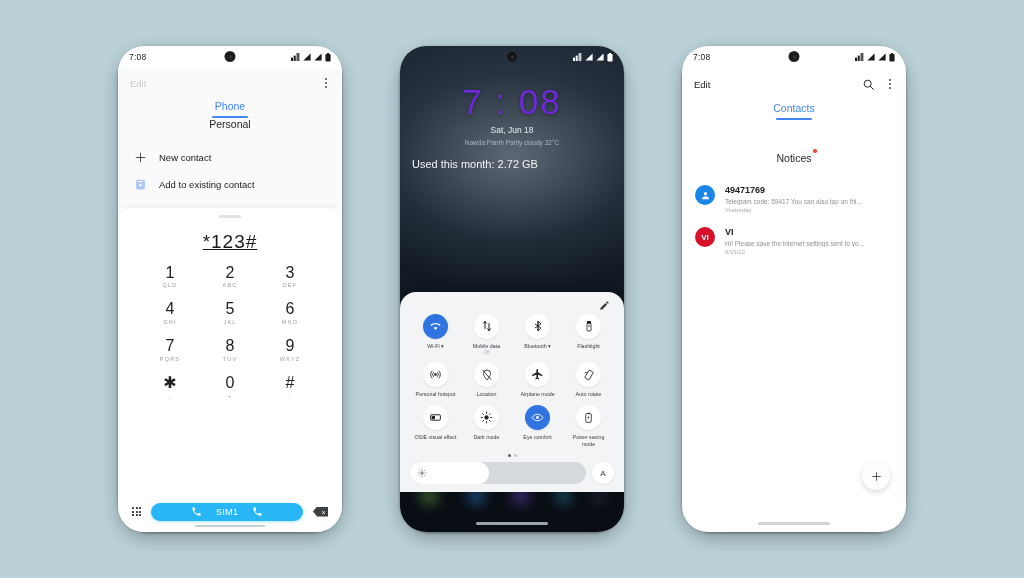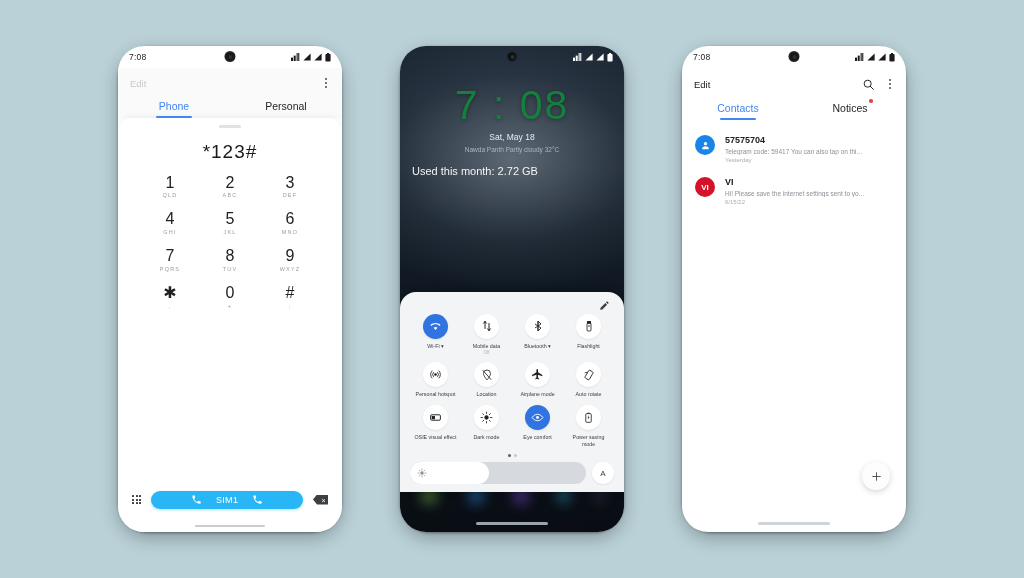--- a/index.html
+++ b/index.html
@@ -67,21 +67,21 @@
   .p1-bar {
     height: 30px; display:flex; align-items:center;
     padding: 0 12px; position: relative;
   }
   .p1-edit { font-size: 9.5px; color: #c8c8c8; }
   .kebab {
     margin-left:auto; display:flex; flex-direction:column;
     gap:2px; align-items:center; cursor:pointer; padding:3px;
   }
   .kebab span { width:2.2px;height:2.2px;border-radius:50%;background:#4a4a4a;display:block; }
-  .tabs { display:flex; padding: 2px 0 0 0; }
+  .tabs { display:flex; padding: 2px 0 0 0; flex-direction: column; }
   .tab {
     flex:1; text-align:center; font-size:10.5px;
     padding-bottom:6px; position:relative; cursor:pointer;
     color:#1f1f1f; font-weight:400;
   }
   .tab.active { color:#4285f4; }
   .tab.active::after {
     content:''; position:absolute; bottom:0; left:50%;
     transform:translateX(-50%);
     width:36px;height:2px;background:#4285f4;border-radius:2px;
@@ -102,34 +102,35 @@
     padding-top: 4px;
   }
   .drag-pill {
     width:22px;height:2.5px;border-radius:2px;background:#e2e2e2;
     margin: 3px auto 0;
   }
   .dialed {
     text-align:center; font-size:19px; letter-spacing:1px;
     color:#1a1a1a; padding: 13px 0 10px;
     font-family:"Liberation Sans", sans-serif;
+    text-decoration:underline;
   }
   .keypad {
     display:grid; grid-template-columns:repeat(3,1fr);
     row-gap: 8px; padding: 0 22px;
   }
   .key { text-align:center; cursor:pointer; padding: 2px 0; }
   .key .num { font-size:16px; color:#202124; line-height:1.05; font-weight:400; }
   .key .sub { font-size:5.5px; color:#9aa0a6; letter-spacing:1.2px; margin-top:1px; height:7px; }
   .dial-bottom {
     margin-top:auto; display:flex; align-items:center;
     justify-content:space-between; padding: 6px 14px 4px;
   }
   .callbtn {
-    flex:1; margin: 12px 10px; height:18px; border-radius:14px;
+    flex:1; margin: 0 10px; height:18px; border-radius:14px;
     background:#29b6f6; display:flex; align-items:center;
     justify-content:center; gap:14px; cursor:pointer;
     box-shadow: 0 1px 3px rgba(41,182,246,.4);
   }
   .callbtn .sim { color:#fff; font-size:9px; letter-spacing:.3px; }
   .grid-ic { display:grid; grid-template-columns:repeat(3,2px); gap:1.6px; cursor:pointer; }
   .grid-ic i { width:2px;height:2px;background:#3c4043;display:block;border-radius:.5px; }
   .backspace {
     width:15px;height:10px;background:#3c4043;cursor:pointer;
     clip-path: polygon(27% 0, 100% 0, 100% 100%, 27% 100%, 0 50%);
@@ -157,21 +158,21 @@
     background:
       radial-gradient(circle 20px at 13% 42%, rgba(110,170,70,.55), transparent 72%),
       radial-gradient(circle 20px at 34% 42%, rgba(40,130,210,.55), transparent 72%),
       radial-gradient(circle 20px at 54% 42%, rgba(120,70,200,.55), transparent 72%),
       radial-gradient(circle 18px at 73% 42%, rgba(40,150,190,.48), transparent 72%),
       radial-gradient(circle 16px at 89% 42%, rgba(60,60,90,.40), transparent 72%);
     filter: blur(5px);
   }
   .p2-content { position:relative; height:100%; display:flex; flex-direction:column; }
   .lock-clock {
-    text-align:center; color:#15803d; font-size:41px;
+    text-align:center; color:#6d28d9; font-size:35px;
     letter-spacing:2px; margin-top:14px; font-weight:300;
     text-shadow: 0 1px 4px rgba(0,0,0,.35);
   }
   .lock-date {
     text-align:center; color:#e8edf2; font-size:8.5px;
     margin-top:3px;
   }
   .lock-weather {
     text-align:center; color:#aab6c2; font-size:6.5px;
     margin-top:4px;
@@ -296,20 +297,36 @@
           <span class="kebab">
               <span></span>
               <span></span>
               <span></span>
             </span>
         </div>
         <div class="tabs">
           <div class="tab active">Phone</div>
           <div class="tab">Personal</div>
         </div>
+        <div class="actions">
+          <div class="action-row">
+            <svg class="ic" viewBox="0 0 24 24">
+              <path d="M12 4v16M4 12h16" stroke="#3c4043" stroke-width="1.7" fill="none" stroke-linecap="round"></path>
+            </svg>
+            <span class="lbl">New contact</span>
+          </div>
+          <div class="action-row">
+            <svg class="ic" viewBox="0 0 24 24">
+              <rect x="4" y="3" width="16" height="18" rx="2.5" fill="#a9c7f5"></rect>
+              <rect x="7" y="6" width="10" height="2" rx="1" fill="#fff"></rect>
+              <circle cx="12" cy="13" r="2.4" fill="#fff"></circle>
+            </svg>
+            <span class="lbl">Add to existing contact</span>
+          </div>
+        </div>
       </div>
 
       <div class="p1-dialer">
         <div class="drag-pill"></div>
         <div class="dialed">*123#</div>
 
         <div class="keypad">
           <div class="key">
               <div class="num">1</div>
               <div class="sub">QLD</div>
@@ -411,21 +428,21 @@
               <path d="M7.6 0.4 L7.6 7.6 L0.4 7.6 Z" fill="#fff"></path>
             </svg>
           <svg class="sb-icon" width="6" height="9" viewBox="0 0 6 9">
             <rect x="2" y="0" width="2" height="1" fill="#fff"></rect>
             <rect x="0.4" y="1" width="5.2" height="7.6" rx="1" fill="#fff"></rect>
           </svg>
         </span>
       </div>
 
       <div class="lock-clock">7 : 08</div>
-      <div class="lock-date">Sat, May 18</div>
+      <div class="lock-date">Sat, Jun 18</div>
       <div class="lock-weather">Nawda Panth Partly cloudy 32°C</div>
       <div class="data-used">Used this month: 2.72 GB</div>
 
       <div class="qs-panel">
         <div class="qs-edit">
           <svg class="pencil" viewBox="0 0 24 24">
             <path d="M3 17.3V21h3.7L17.6 10.1l-3.7-3.7L3 17.3zM20.7 7c.4-.4.4-1 0-1.4l-2.3-2.3c-.4-.4-1-.4-1.4 0l-1.8 1.8 3.7 3.7L20.7 7z" fill="#3c4043"></path>
           </svg>
         </div>
 
@@ -619,38 +636,38 @@
           <span class="kebab">
               <span></span>
               <span></span>
               <span></span>
             </span>
         </span>
       </div>
 
       <div class="tabs">
         <div class="tab active">Contacts</div>
-        <div class="tab" style="position:relative;">
+        <div class="tab" style="position:relative;margin-top:32px;">
           <span style="position:relative;display:inline-block;">
             <span>Notices</span>
             <span class="notice-dot"></span>
           </span>
         </div>
       </div>
 
       <div class="msg-list">
         <div class="msg-row">
           <div class="avatar" style="background:#1a85e8;">
             <svg width="11" height="11" viewBox="0 0 24 24">
               <circle cx="12" cy="8" r="3.6" fill="#fff"></circle>
               <path d="M4.5 20c0-4.1 3.4-6.2 7.5-6.2s7.5 2.1 7.5 6.2z" fill="#fff"></path>
             </svg>
           </div>
           <div class="msg-body">
-            <div class="msg-title">57575704</div>
+            <div class="msg-title">49471769</div>
             <div class="msg-snippet">Telegram code: 59417  You can also tap on thi...</div>
             <div class="msg-date">Yesterday</div>
           </div>
         </div>
 
         <div class="msg-row">
           <div class="avatar" style="background:#d6112a;">VI</div>
           <div class="msg-body">
             <div class="msg-title">VI</div>
             <div class="msg-snippet">Hi! Please save the internet settings sent to yo...</div>

